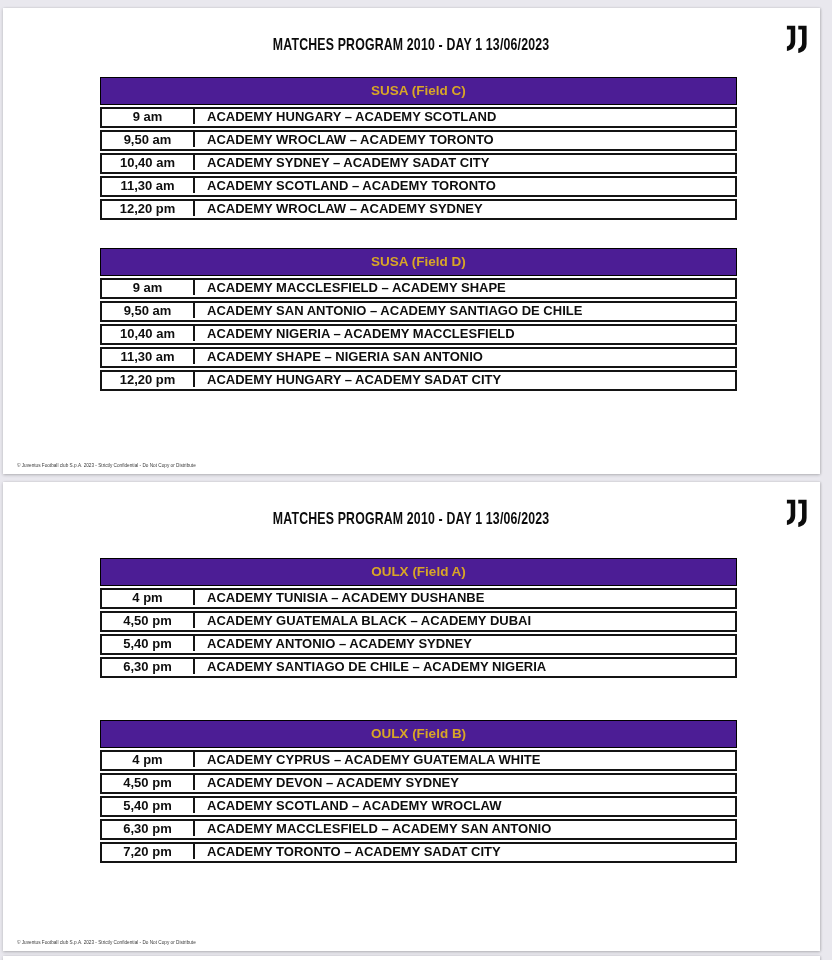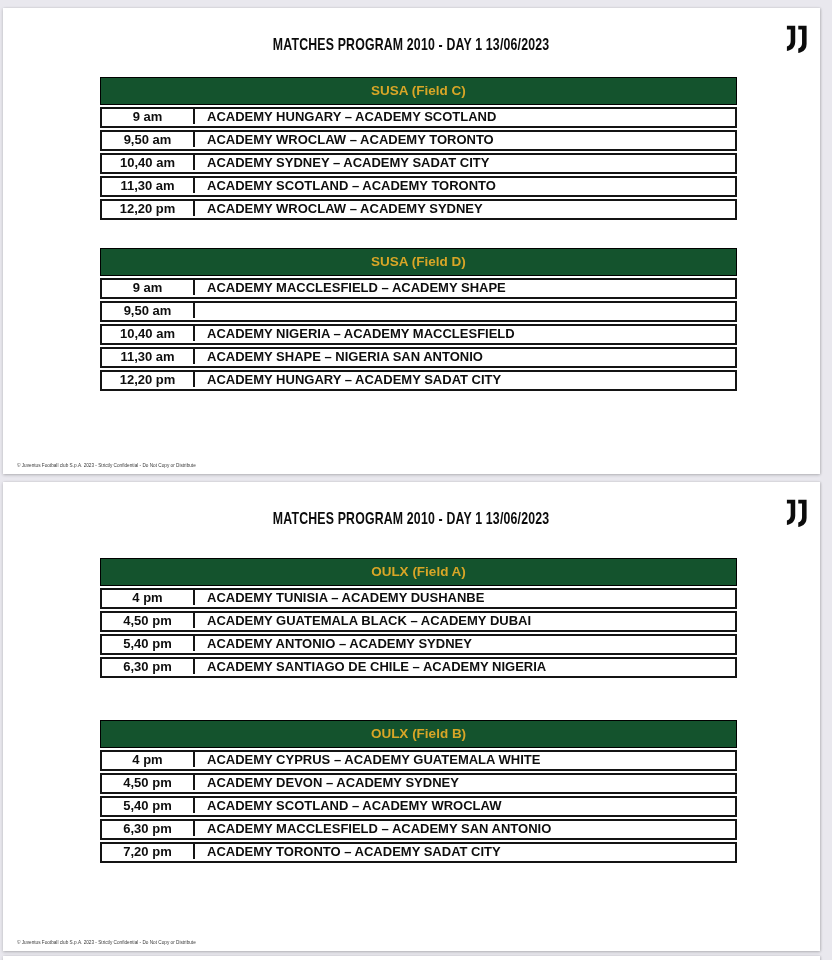--- a/index.html
+++ b/index.html
@@ -44,21 +44,21 @@
     width: 23px; height: 28px;
   }
 
   .jtable { margin-left: 97px; width: 637px; }
   .t1 { margin-top: 23px; }
   .t2 { margin-top: 28px; }
   .t3 { margin-top: 30px; }
   .t4 { margin-top: 42px; }
 
   .jtable-header {
-    background: #14532d;
+    background: #4c1d95;
     border: 1px solid #000000;
     height: 26px;
     line-height: 26px;
     text-align: center;
     font-weight: bold;
     font-size: 13.5px;
     color: #d8a627;
     margin-bottom: 1px;
   }
 
@@ -149,20 +149,21 @@
       <div class="jtable-header">SUSA (Field D)</div>
       <div>
 
           <div class="jrow">
             <div class="cell-time">9 am</div>
             <div class="cell-match">ACADEMY MACCLESFIELD – ACADEMY SHAPE</div>
           </div>
 
           <div class="jrow">
             <div class="cell-time">9,50 am</div>
+            <div class="cell-match">ACADEMY SAN ANTONIO – ACADEMY SANTIAGO DE CHILE</div>
           </div>
 
           <div class="jrow">
             <div class="cell-time">10,40 am</div>
             <div class="cell-match">ACADEMY NIGERIA – ACADEMY MACCLESFIELD</div>
           </div>
 
           <div class="jrow">
             <div class="cell-time">11,30 am</div>
             <div class="cell-match">ACADEMY SHAPE – NIGERIA SAN ANTONIO</div>

